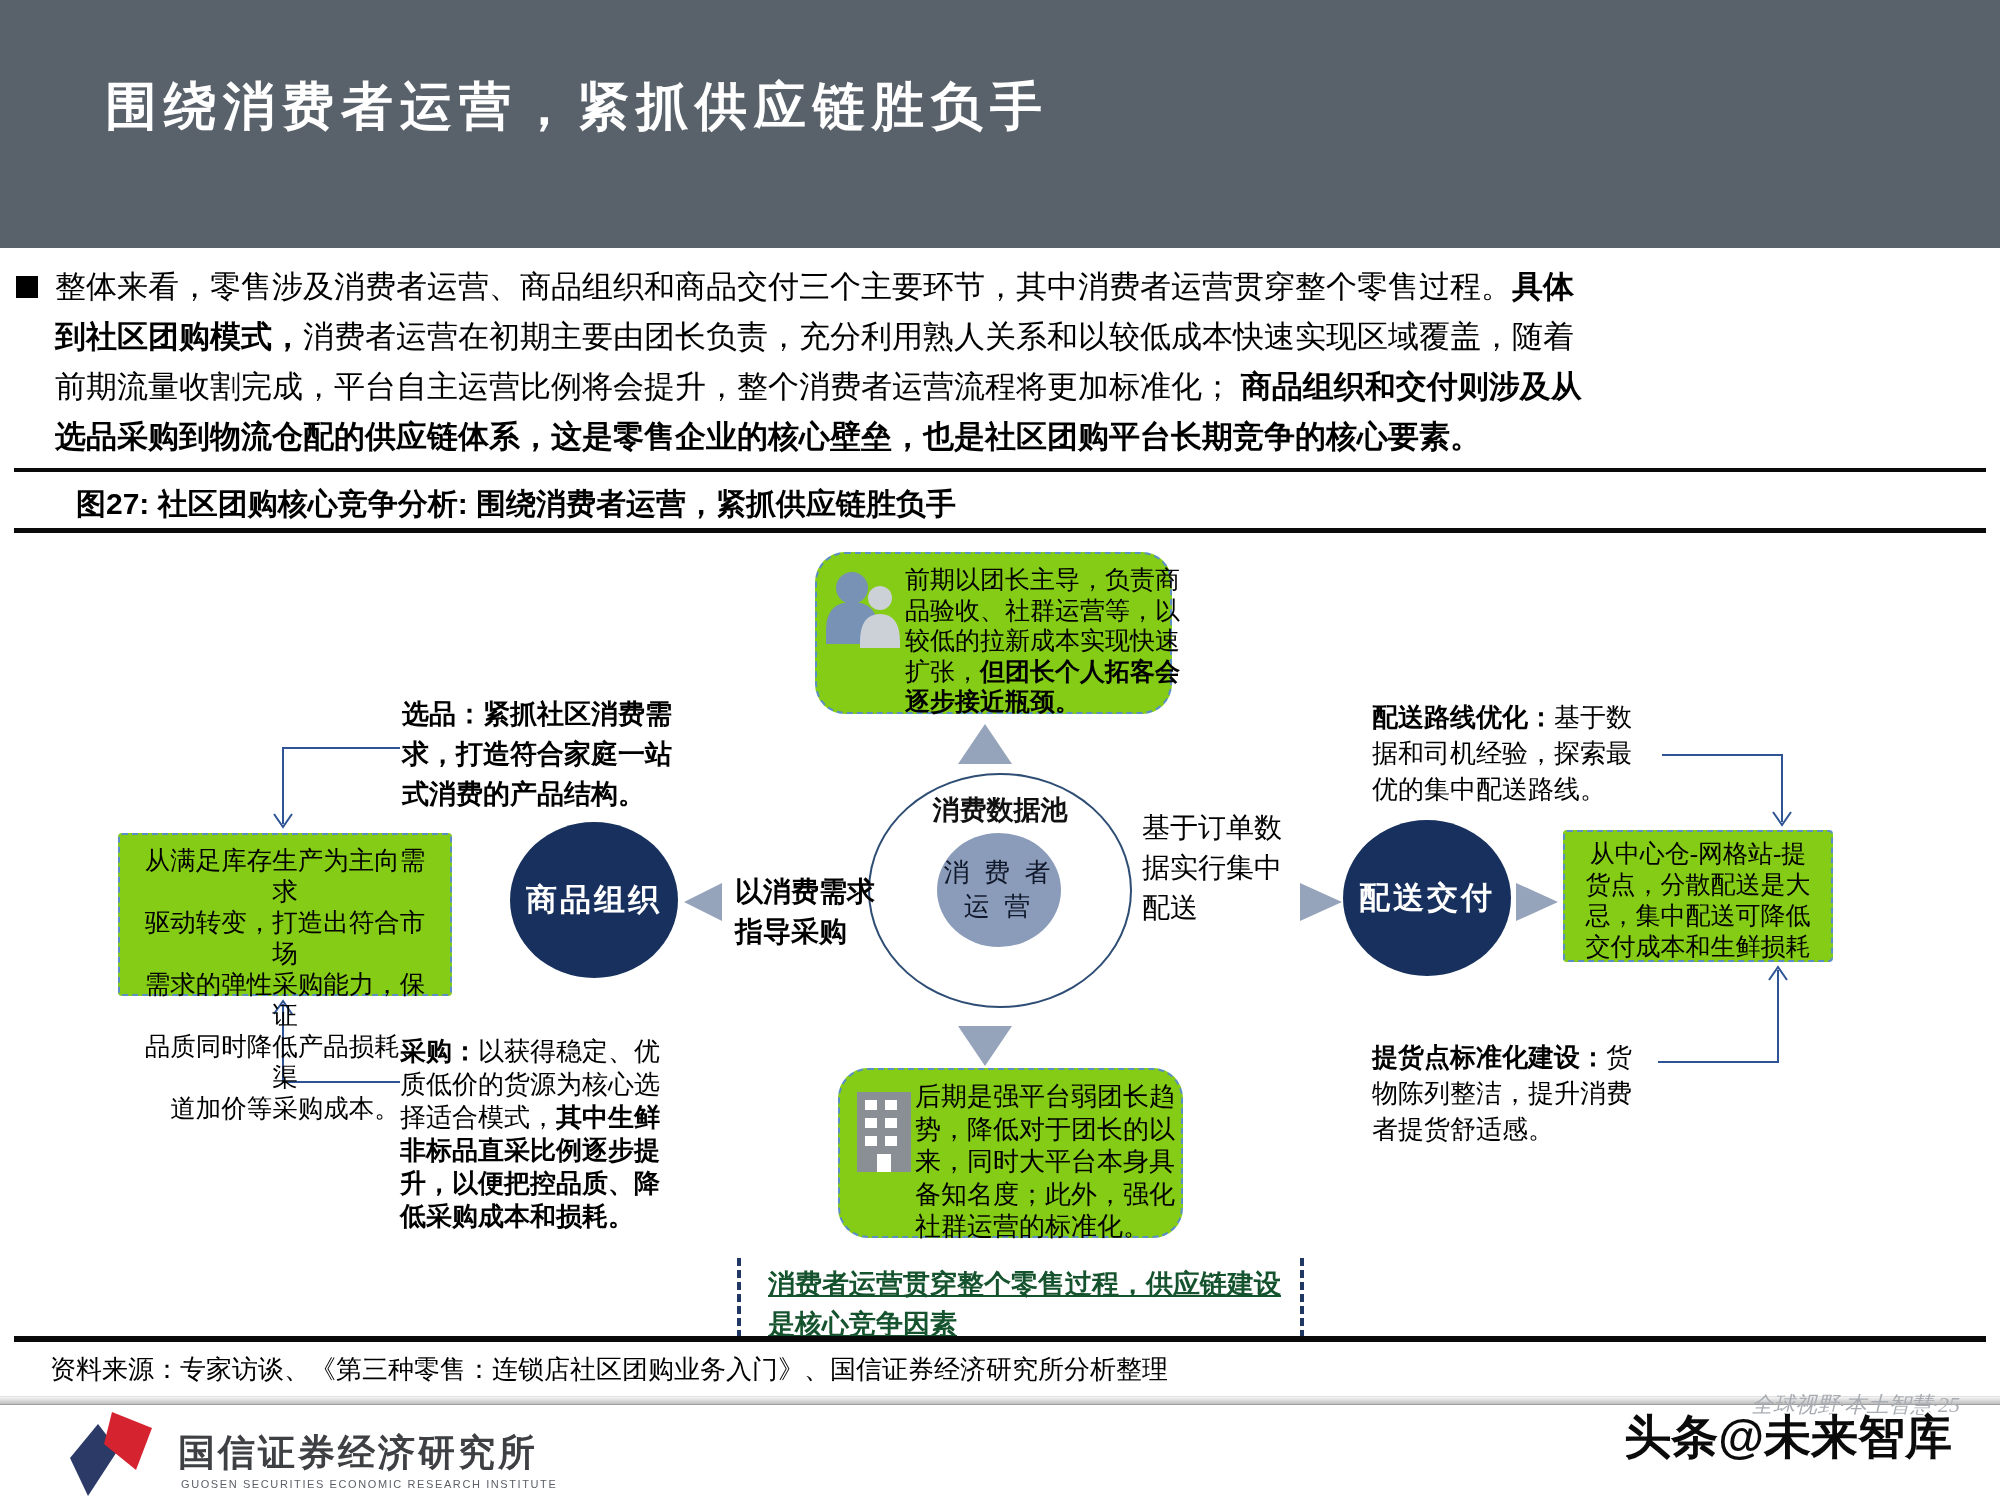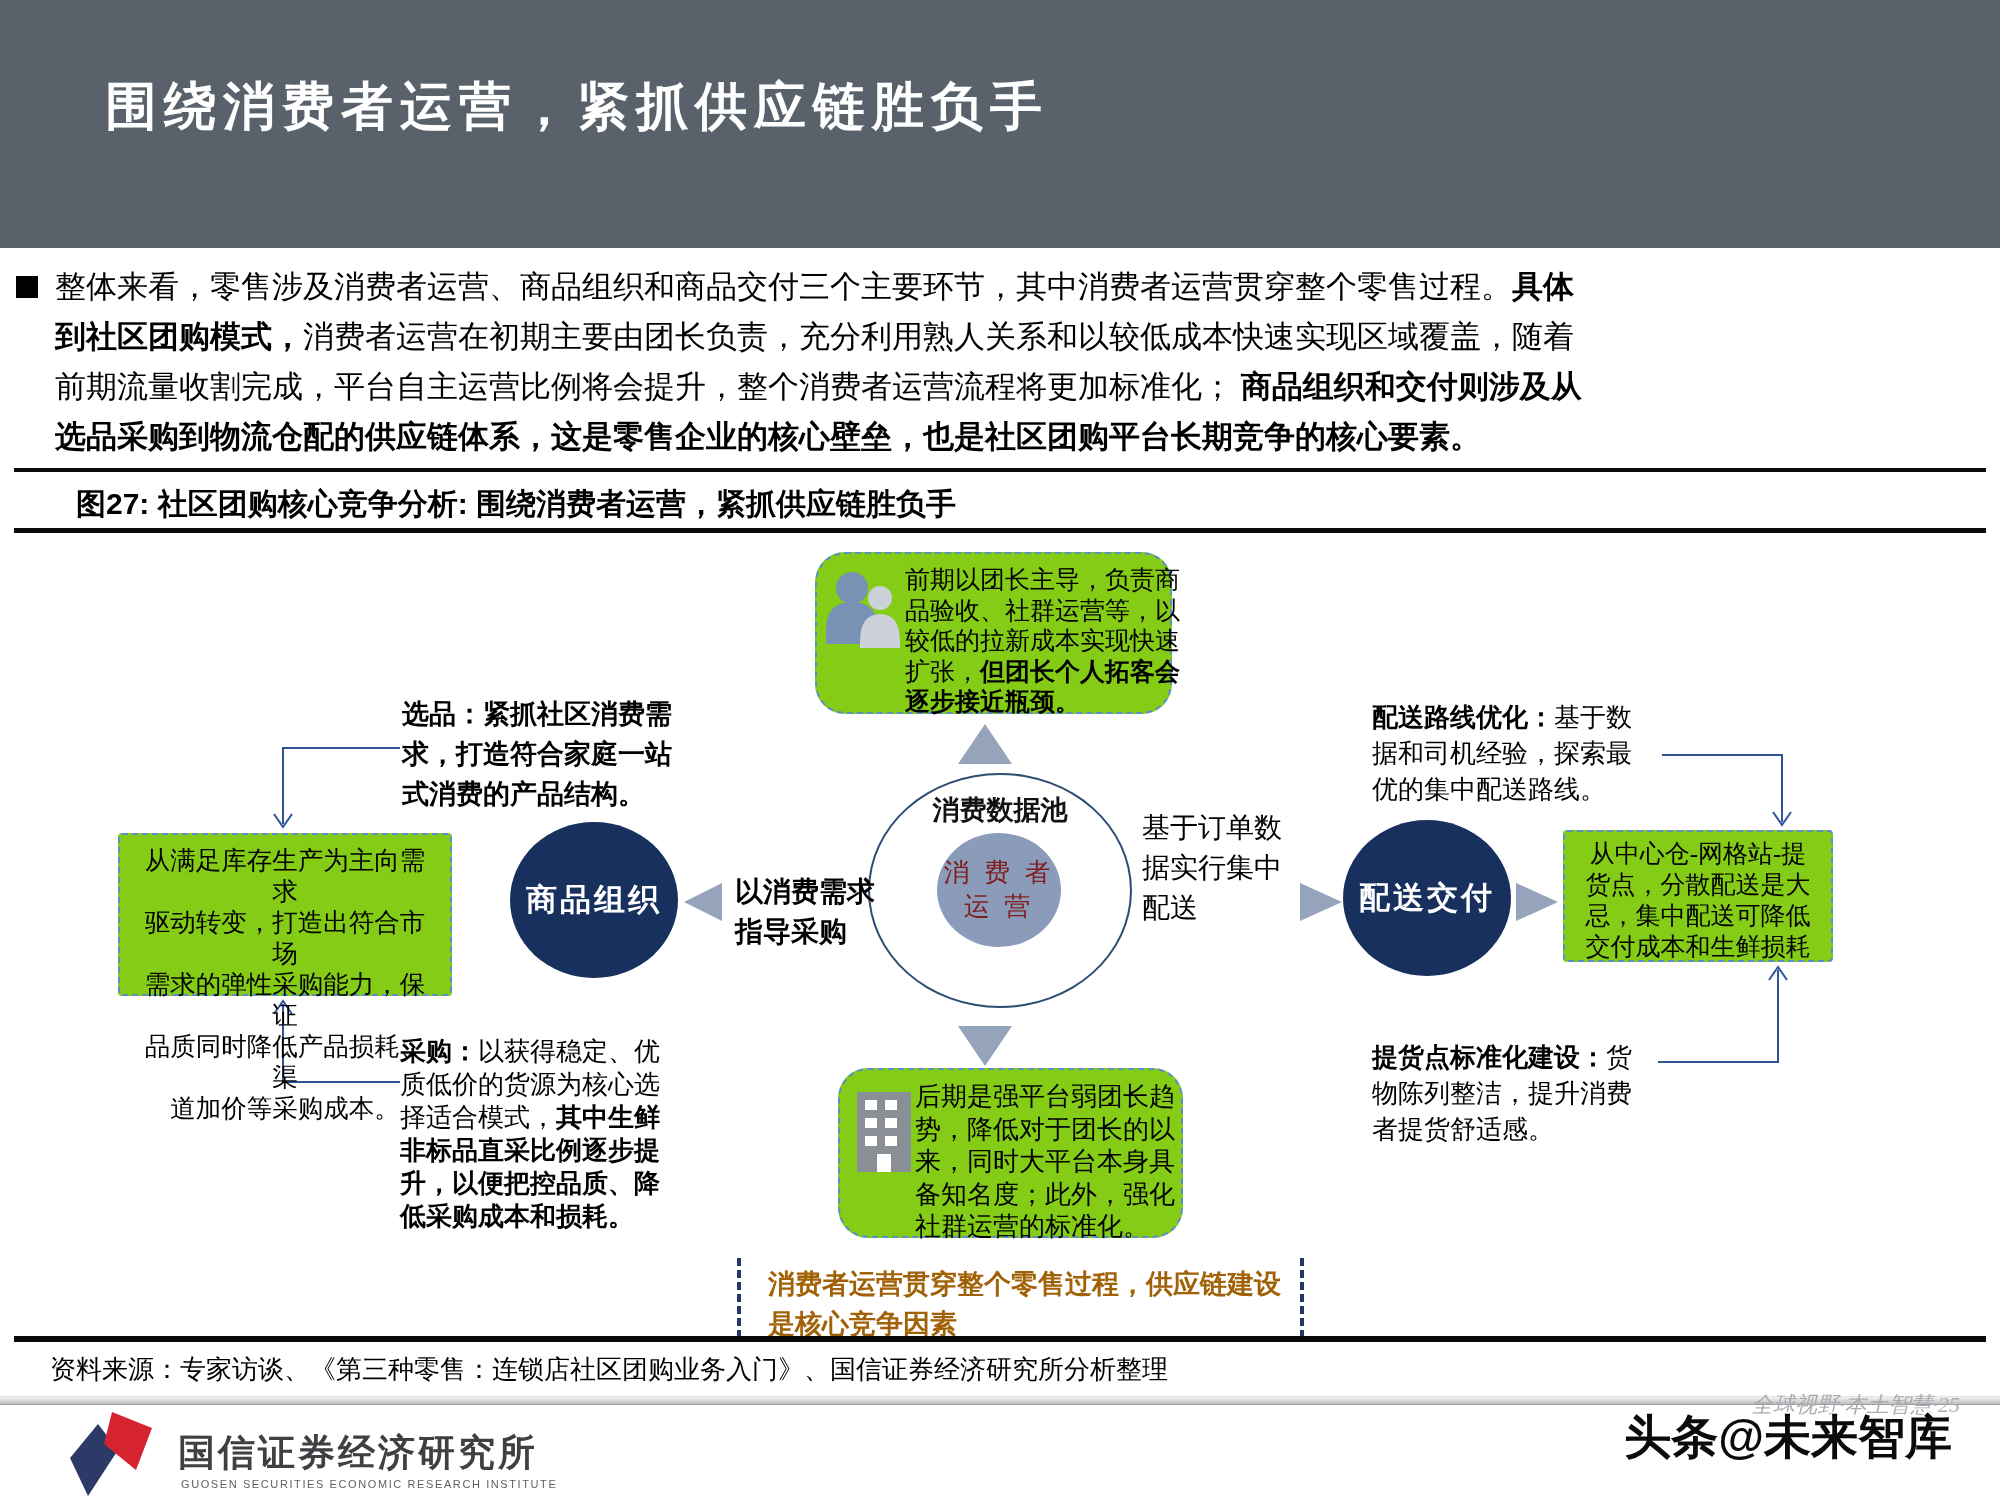--- a/index.html
+++ b/index.html
@@ -29,21 +29,21 @@
   .boxtext { font-size:25.5px; line-height:31px; color:#000; }
   .freeblock { color:#000; }
   .navy-circle { border-radius:50%; background:#17305d; display:flex; align-items:center; justify-content:center; }
   .navy-circle span { color:#fff; font-size:31px; font-weight:700; letter-spacing:3px; }
 
   #ring { left:868px; top:773px; width:264px; height:235px; border-radius:50%;
           border:2px solid #2e4d74; background:#fff; }
   #ring-label { left:890px; top:792px; width:220px; text-align:center; font-size:27px; font-weight:700; color:#111; }
   #core-circle { left:937px; top:833px; width:124px; height:114px; border-radius:50%; background:#8b9cba;
                  display:flex; align-items:center; justify-content:center; text-align:center; }
-  #core-circle div { color:#7f1d1d; font-size:26px; letter-spacing:4px; line-height:34px;font-family:Liberation Serif, serif; }
+  #core-circle div { color:#0f172a; font-size:26px; letter-spacing:4px; line-height:34px;font-family:Liberation Serif, serif; }
 
   #top-box { left:815px; top:552px; width:357px; height:162px; }
   #top-box-text { left:905px; top:565px; width:280px; font-size:25px; line-height:30.5px; }
   #bottom-box { left:838px; top:1068px; width:345px; height:170px; }
   #bottom-box-text { left:915px; top:1081px; width:268px; font-size:26px; line-height:32.5px; }
 
   #left-box { left:118px; top:833px; width:334px; height:163px; border-radius:4px; padding:10px 14px; }
   #right-box { left:1563px; top:830px; width:270px; height:132px; border-radius:4px; padding:6px 12px; font-size:25px; }
 
   #left-circle { left:510px; top:822px; width:168px; height:156px; }
@@ -51,21 +51,21 @@
 
   #xuanpin-text { left:402px; top:694px; width:280px; font-size:27px; line-height:40px; }
   #caigou-text  { left:400px; top:1035px; width:300px; font-size:26px; line-height:33px; }
   #route-text   { left:1372px; top:700px; width:300px; font-size:26px; line-height:36px; }
   #pickup-text  { left:1372px; top:1040px; width:300px; font-size:26px; line-height:36px; }
 
   #demand-label { left:735px; top:872px; font-size:28px; font-weight:700; line-height:40px; }
   #order-label  { left:1142px; top:808px; font-size:28px; font-weight:400; line-height:40px; }
   #note-bar-l { left:737px; top:1258px; height:80px; width:0; border-left:4px dashed #1f3864; }
   #note-bar-r { left:1300px; top:1258px; height:80px; width:0; border-left:4px dashed #1f3864; }
-  #note-text { left:768px; top:1264px; font-size:27px; font-weight:700; line-height:40px; color:#a16207; }
+  #note-text { left:768px; top:1264px; font-size:27px; font-weight:700; line-height:40px; color:#14532d;text-decoration:underline; }
 
   
   #source-line { left:50px; top:1352px; font-size:26px; color:#000; }
   #groove { left:0; top:1396px; width:2000px; height:9px;
             background:linear-gradient(to bottom,#f5f5f5,#bfbfbf); border-top:1px solid #e2e2e2; border-bottom:1px solid #9e9e9e; }
   #logo { left:58px; top:1408px; }
   #logo-cn { left:178px; top:1428px; font-size:37px; font-weight:700; color:#3f4043; letter-spacing:3px;
              font-family:"Liberation Sans", sans-serif; }
   #logo-en { left:181px; top:1478px; font-size:11px; color:#5b5f66; letter-spacing:1.6px;
              font-family:"Liberation Sans", sans-serif; }

